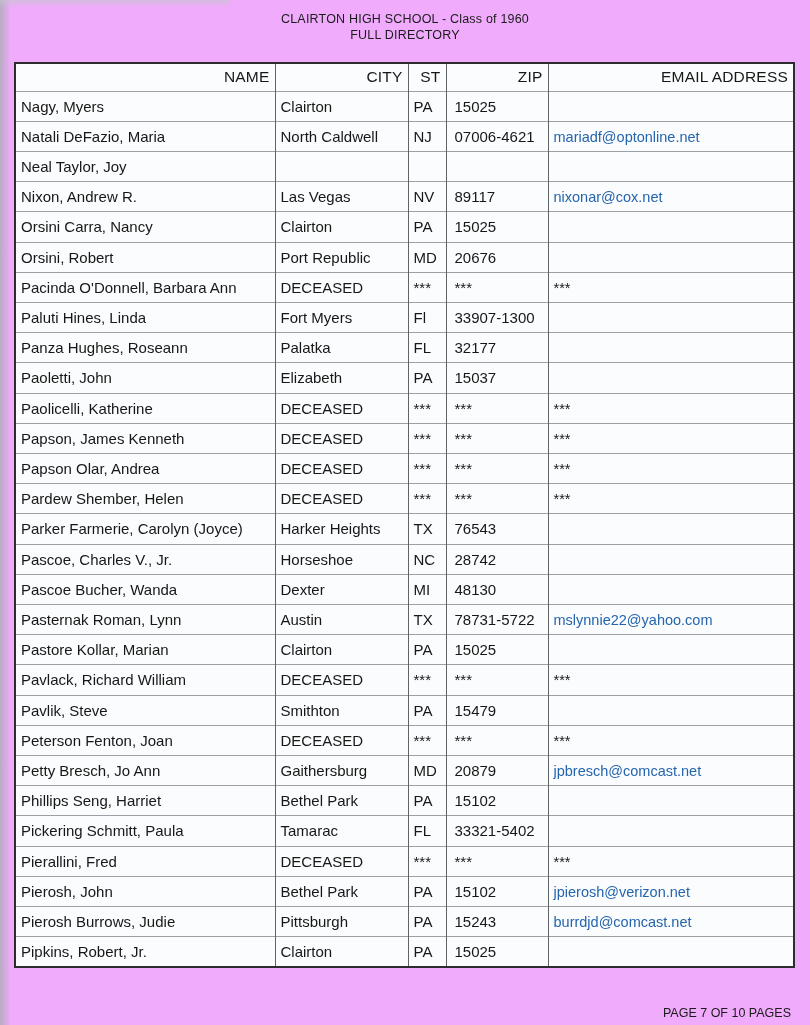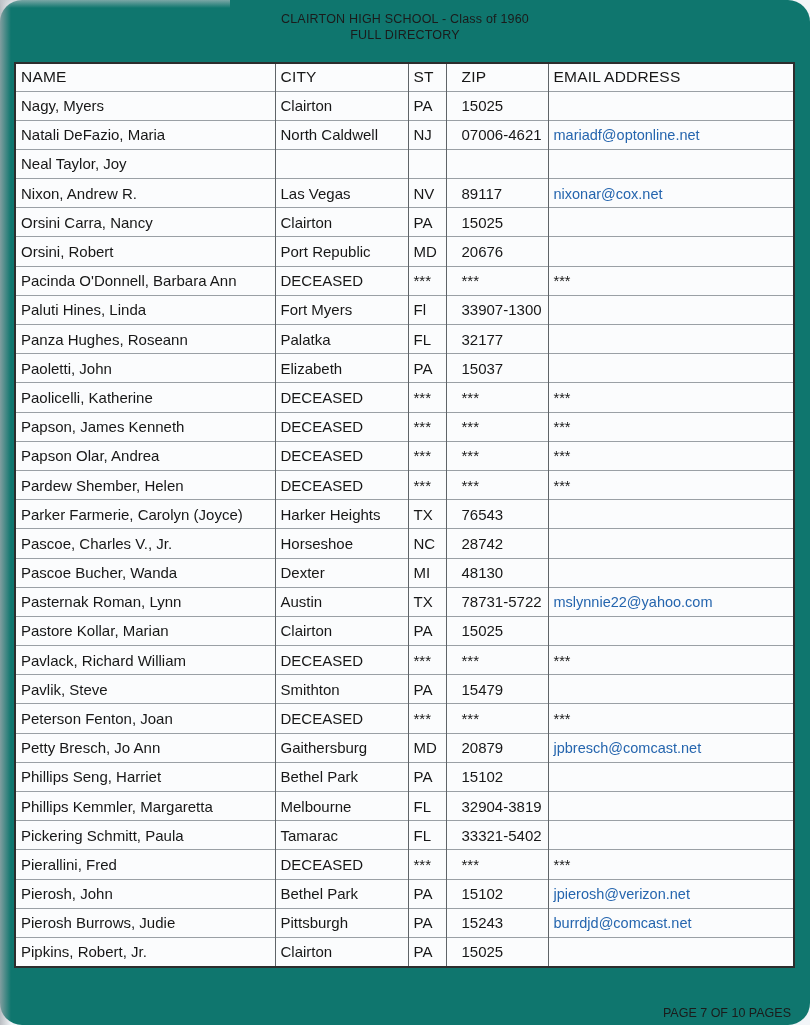--- a/index.html
+++ b/index.html
@@ -4,21 +4,21 @@
 <style>
   * { margin:0; padding:0; box-sizing:border-box; }
   html,body { width:810px; height:1025px; }
   body {
     font-family: "Liberation Sans", sans-serif;
     background:#f2f5f8;
     color:#1d1d1d;
     position:relative;
     overflow:hidden;
   }
-  .page { position:relative; width:810px; height:1025px; background:#0f766e;border-radius:22px; }
+  .page { position:relative; width:810px; height:1025px; background:#f0abfc; }
 
   
   .scan-edge-left {
     position:absolute; left:0; top:0; width:11px; height:1025px;
     background:linear-gradient(to right, #a7abb0, rgba(205,210,214,0));
     opacity:.75;
   }
   .scan-corner-top {
     position:absolute; left:0; top:0; width:230px; height:8px;
     background:linear-gradient(to bottom, #c3c7cb, rgba(230,233,236,0));
@@ -44,25 +44,25 @@
     padding:0 5px 0 5px;
     font-size:15px;
     vertical-align:middle;
     white-space:nowrap;
     overflow:hidden;
     color:#171717;
   }
   th {
     font-weight:normal;
     font-size:15.5px;
-    text-align:left;
+    text-align:right;
     letter-spacing:.2px;
   }
   tr { height:28px; }
-  td.td-zip, th.th-zip { padding-left:15px; }
+  td.td-zip, th.th-zip { padding-left:8px; }
   .email { font-size:14.5px; }
   .email.link {
     color:var(--link-color, #2565ae);
     text-underline-offset:2px;
     cursor:pointer;
   }
 
   .doc-footer {
     position:absolute; top:972px; right:19px;
     text-align:right; font-size:12.5px; line-height:1.3;
@@ -261,27 +261,20 @@
     <td><span class="email link">jpbresch@comcast.net</span></td>
   </tr>
         <tr>
     <td>Phillips Seng, Harriet</td>
     <td>Bethel Park</td>
     <td>PA</td>
     <td class="td-zip">15102</td>
     <td><span class="email"></span></td>
   </tr>
         <tr>
-    <td>Phillips Kemmler, Margaretta</td>
-    <td>Melbourne</td>
-    <td>FL</td>
-    <td class="td-zip">32904-3819</td>
-    <td><span class="email"></span></td>
-  </tr>
-        <tr>
     <td>Pickering Schmitt, Paula</td>
     <td>Tamarac</td>
     <td>FL</td>
     <td class="td-zip">33321-5402</td>
     <td><span class="email"></span></td>
   </tr>
         <tr>
     <td>Pierallini, Fred</td>
     <td>DECEASED</td>
     <td>***</td>

